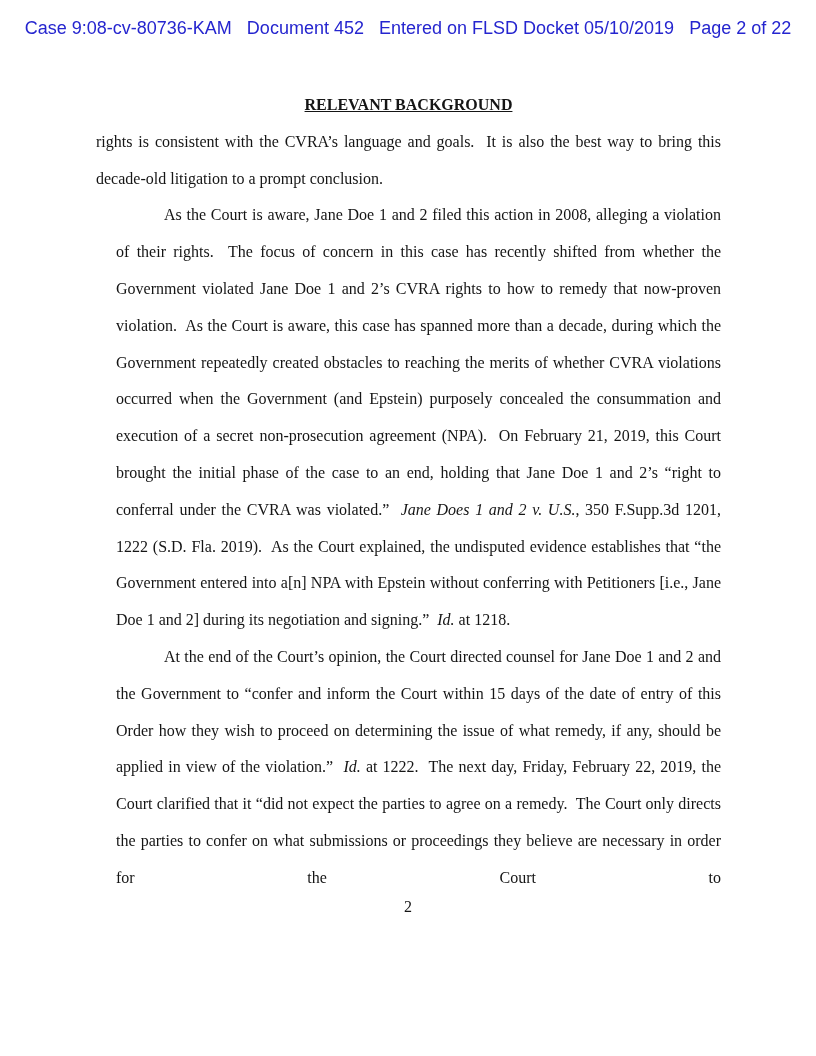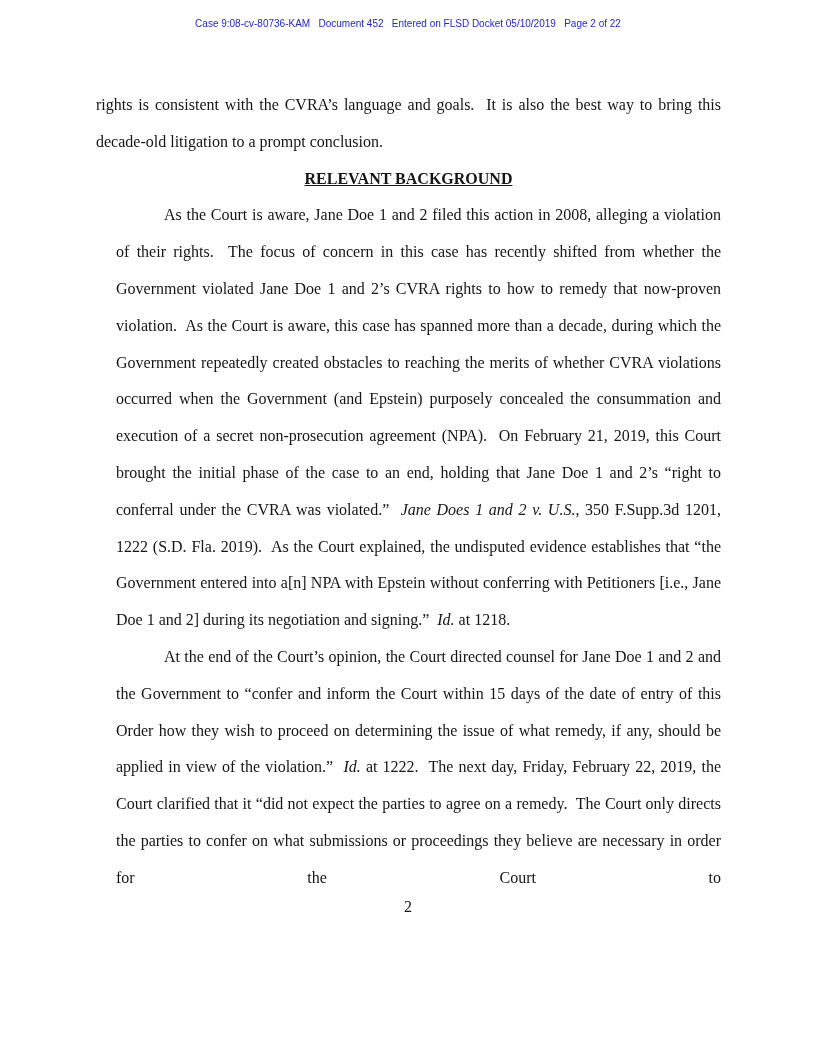--- a/index.html
+++ b/index.html
@@ -16,21 +16,21 @@
     font-family: "Liberation Serif", serif;
     color: #151515;
   }
   .ecf-header {
     position: absolute;
     top: 18px;
     left: 0;
     width: 100%;
     text-align: center;
     font-family: "Liberation Sans", sans-serif;
-    font-size: 10px;
+    font-size: 18px;
     white-space: pre-wrap;
   }
   .doc-body {
     position: absolute;
     top: 87px;
     left: 96px;
     width: 625px;
     font-size: 16px;
     line-height: 36.8px;
   }
@@ -58,20 +58,20 @@
     font-size: 16px;
   }
 </style>
 </head>
 <body>
 
 <div class="page">
   <div class="ecf-header" style="color: rgb(37, 37, 207);">Case 9:08-cv-80736-KAM   Document 452   Entered on FLSD Docket 05/10/2019   Page 2 of 22</div>
 
   <div class="doc-body">
+      <p class="para heading"><span>RELEVANT BACKGROUND</span></p>
       <p class="para"><span>rights is consistent with the CVRA’s language and goals.  It is also the best way to bring this decade-old litigation to a prompt conclusion.</span></p>
-      <p class="para heading"><span>RELEVANT BACKGROUND</span></p>
       <p class="para indent"><span>As the Court is aware, Jane Doe 1 and 2 filed this action in 2008, alleging a violation of their rights.  The focus of concern in this case has recently shifted from whether the Government violated Jane Doe 1 and 2’s CVRA rights to how to remedy that now-proven violation.  As the Court is aware, this case has spanned more than a decade, during which the Government repeatedly created obstacles to reaching the merits of whether CVRA violations occurred when the Government (and Epstein) purposely concealed the consummation and execution of a secret non-prosecution agreement (NPA).  On February 21, 2019, this Court brought the initial phase of the case to an end, holding that Jane Doe 1 and 2’s “right to conferral under the CVRA was violated.”  </span><span class="italic">Jane Does 1 and 2 v. U.S.</span><span>, 350 F.Supp.3d 1201, 1222 (S.D. Fla. 2019).  As the Court explained, the undisputed evidence establishes that “the Government entered into a[n] NPA with Epstein without conferring with Petitioners [i.e., Jane Doe 1 and 2] during its negotiation and signing.”  </span><span class="italic">Id.</span><span> at 1218.</span></p>
       <p class="para indent justify-last"><span>At the end of the Court’s opinion, the Court directed counsel for Jane Doe 1 and 2 and the Government to “confer and inform the Court within 15 days of the date of entry of this Order how they wish to proceed on determining the issue of what remedy, if any, should be applied in view of the violation.”  </span><span class="italic">Id.</span><span> at 1222.  The next day, Friday, February 22, 2019, the Court clarified that it “did not expect the parties to agree on a remedy.  The Court only directs the parties to confer on what submissions or proceedings they believe are necessary in order for the Court to</span></p>
     </div>
 
   <div class="page-footer">2</div>
 </div>
 
 </body></html>

